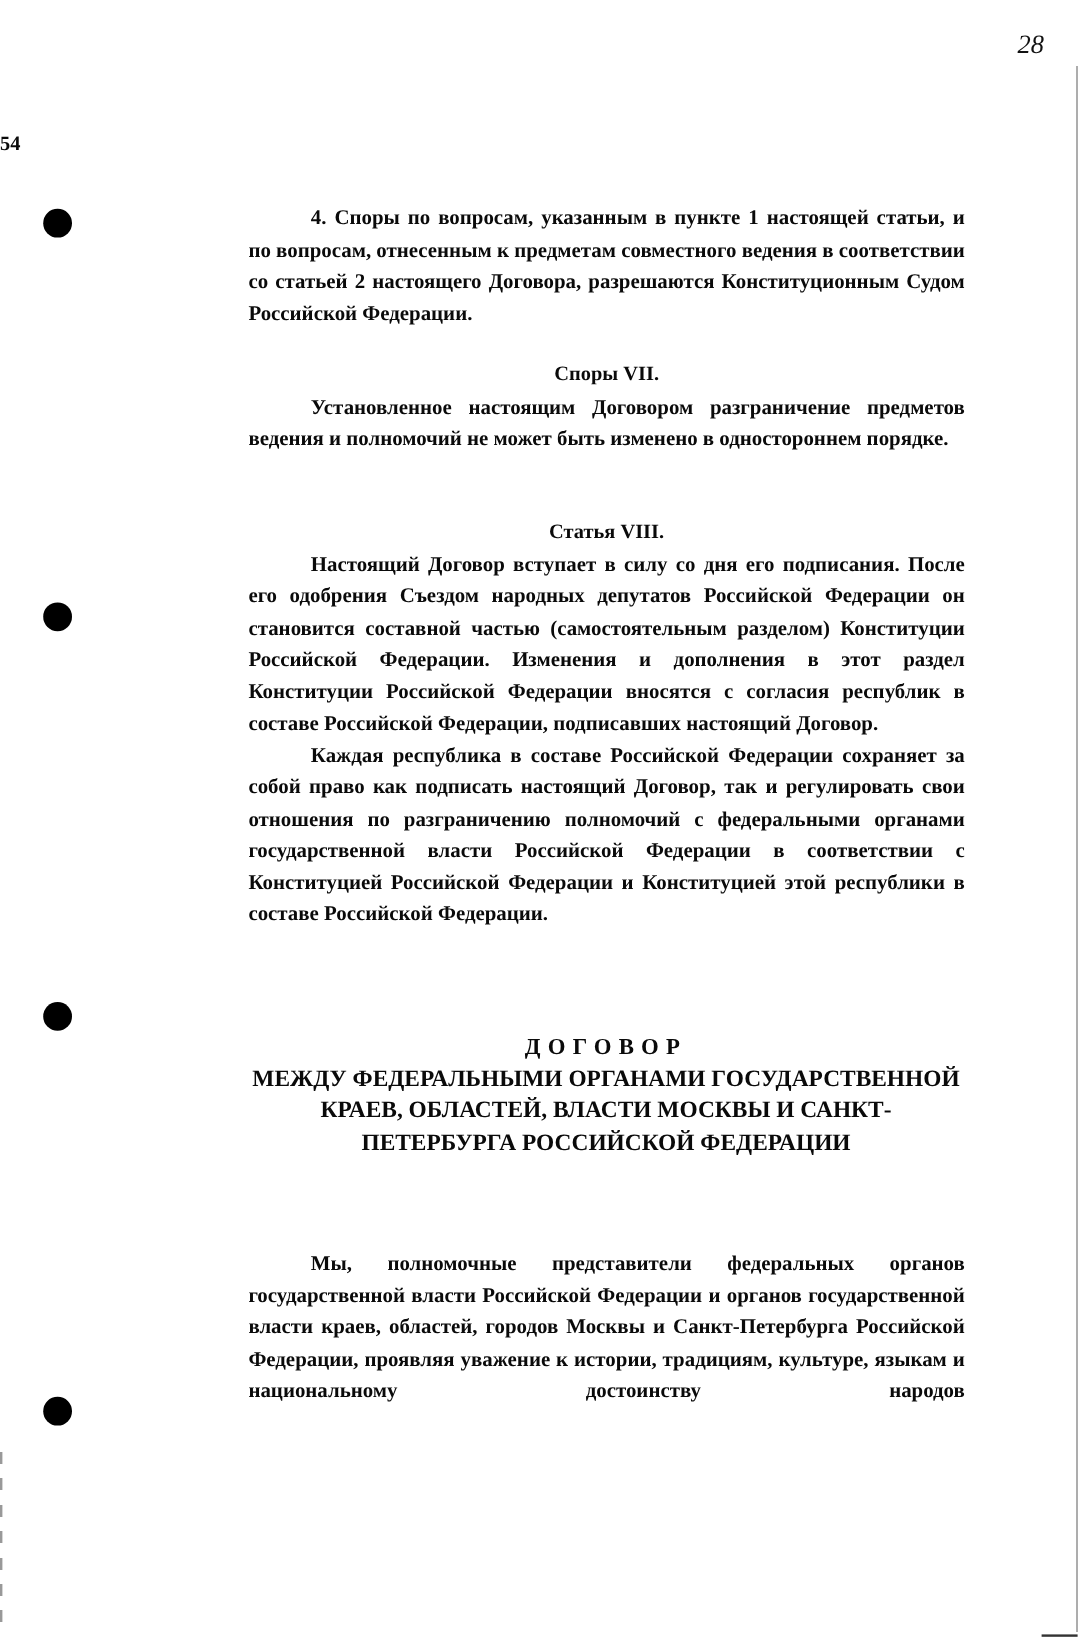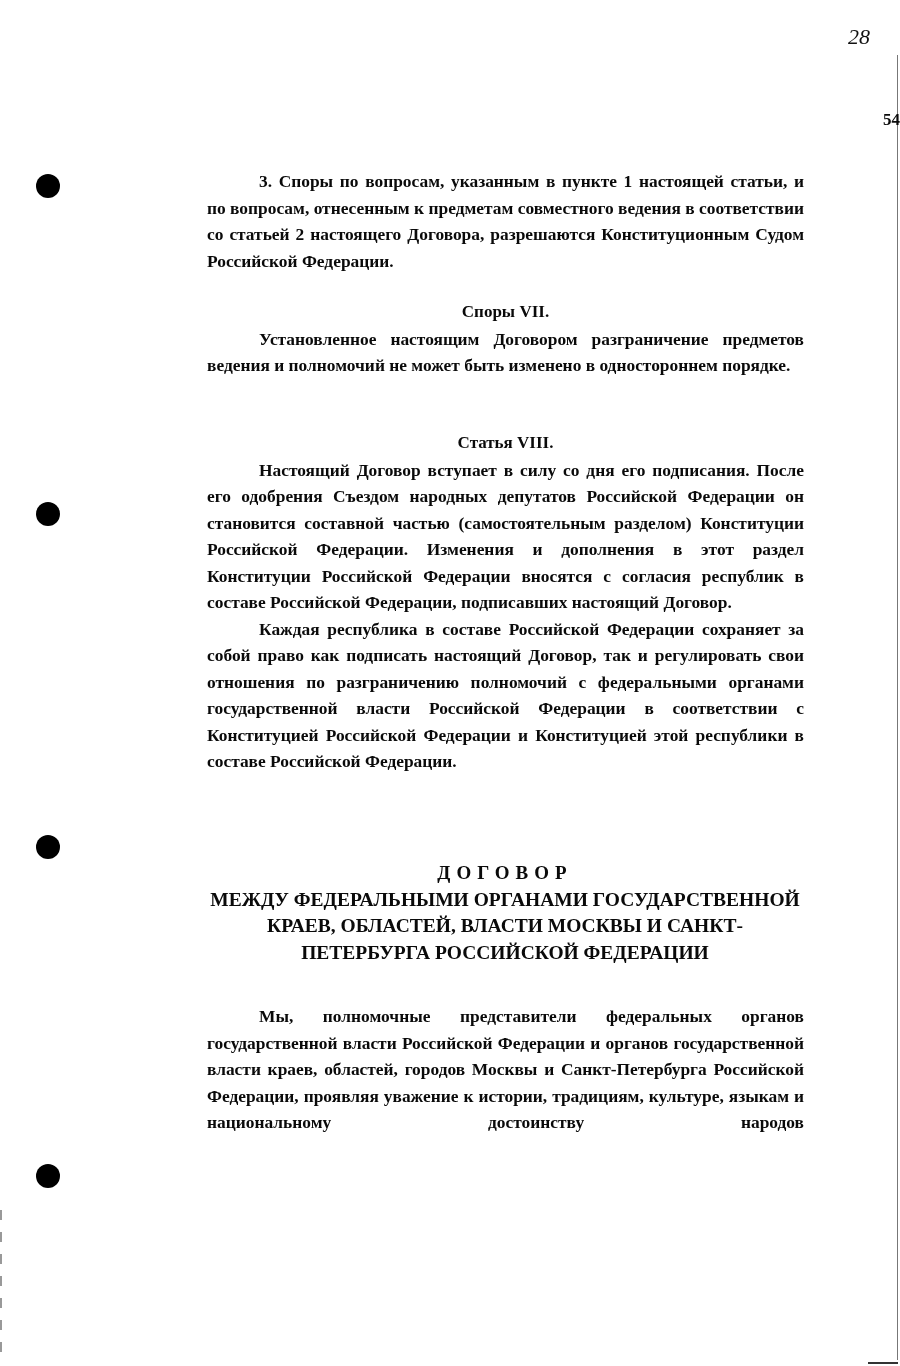--- a/index.html
+++ b/index.html
@@ -6,21 +6,21 @@
     body { width: 900px; height: 1366px; position: relative; overflow: hidden;
            font-family: "Liberation Serif", serif; color: #0a0a0a; }
     .page { position: absolute; left: 0; top: 0; width: 900px; height: 1366px; }
     .hole { position: absolute; left: 36px; width: 24px; height: 24px; border-radius: 50%; background: #000; }
     .edge-line { position: absolute; left: 897px; top: 55px; width: 1px; height: 1305px; background: #777; }
     .edge-bottom { position: absolute; left: 868px; top: 1362px; width: 30px; height: 2px; background: #333; }
     .left-marks { position: absolute; left: 0; top: 1210px; width: 2px; height: 150px;
                   background: repeating-linear-gradient(to bottom, #999 0 10px, transparent 10px 22px); }
     .archive-number { position: absolute; left: 848px; top: 24px; font-family: Liberation Serif, serif;
                       font-style: italic; font-size: 22px; color: #111; }
-    .page-number { position: absolute; left: 0; width: 900px; top: 110px; text-align: right;
+    .page-number { position: absolute; left: 0; width: 900px; top: 110px; text-align: left;
                    font-size: 17px; font-weight: bold; }
     .text-block { position: absolute; left: 207px; width: 597px; font-size: 17.4px; font-weight: bold;
                   line-height: 26.5px; text-align: justify; }
     .para { margin: 0; text-indent: 52px; text-align: justify; text-align-last: left; }
     .article-heading { text-align: center; margin: 0; font-size: 17px; font-weight: bold; }
     .treaty-title { position: absolute; left: 190px; width: 630px; top: 860px; text-align: center;
                     font-weight: bold; font-size: 19.5px; line-height: 26.5px; }
     .treaty-word { letter-spacing: 6px; font-size: 19px; }
   </style>
 </head>
@@ -32,37 +32,37 @@
   <div class="hole" style="top:835px"></div>
   <div class="hole" style="top:1164px"></div>
   <div class="edge-line"></div>
   <div class="edge-bottom"></div>
   <div class="left-marks"></div>
 
   <div class="archive-number">28</div>
   <div class="page-number">54</div>
 
   <div class="text-block" style="top:168px">
-    <p class="para">3. Споры по вопросам, указанным в пункте 1 настоящей статьи, и по вопросам, отнесенным к предметам совместного ведения в соответствии со статьей 2 настоящего Договора, разрешаются Конституционным Судом Российской Федерации.</p>
+    <p class="para">4. Споры по вопросам, указанным в пункте 1 настоящей статьи, и по вопросам, отнесенным к предметам совместного ведения в соответствии со статьей 2 настоящего Договора, разрешаются Конституционным Судом Российской Федерации.</p>
   </div>
 
   <div class="text-block" style="top:299px">
     <p class="article-heading">Споры VII.</p>
     <p class="para">Установленное настоящим Договором разграничение предметов ведения и полномочий не может быть изменено в одностороннем порядке.</p>
   </div>
 
   <div class="text-block" style="top:430px">
     <p class="article-heading">Статья VIII.</p>
     <p class="para">Настоящий Договор вступает в силу со дня его подписания. После его одобрения Съездом народных депутатов Российской Федерации он становится составной частью (самостоятельным разделом) Конституции Российской Федерации. Изменения и дополнения в этот раздел Конституции Российской Федерации вносятся с согласия республик в составе Российской Федерации, подписавших настоящий Договор.</p>
     <p class="para">Каждая республика в составе Российской Федерации сохраняет за собой право как подписать настоящий Договор, так и регулировать свои отношения по разграничению полномочий с федеральными органами государственной власти Российской Федерации в соответствии с Конституцией Российской Федерации и Конституцией этой республики в составе Российской Федерации.</p>
   </div>
 
   <div class="treaty-title">
     <div class="treaty-word">ДОГОВОР</div>
     <div>МЕЖДУ ФЕДЕРАЛЬНЫМИ ОРГАНАМИ ГОСУДАРСТВЕННОЙ</div>
     <div>КРАЕВ, ОБЛАСТЕЙ, ВЛАСТИ МОСКВЫ И САНКТ-</div>
     <div>ПЕТЕРБУРГА РОССИЙСКОЙ ФЕДЕРАЦИИ</div>
   </div>
 
-  <div class="text-block" style="top:1003px">
+  <div class="text-block" style="top:1039px">
     <p class="para" style="text-align-last: justify;">Мы, полномочные представители федеральных органов государственной власти Российской Федерации и органов государственной власти краев, областей, городов Москвы и Санкт-Петербурга Российской Федерации, проявляя уважение к истории, традициям, культуре, языкам и национальному достоинству народов</p>
   </div>
 </div>
 
 </body></html>

